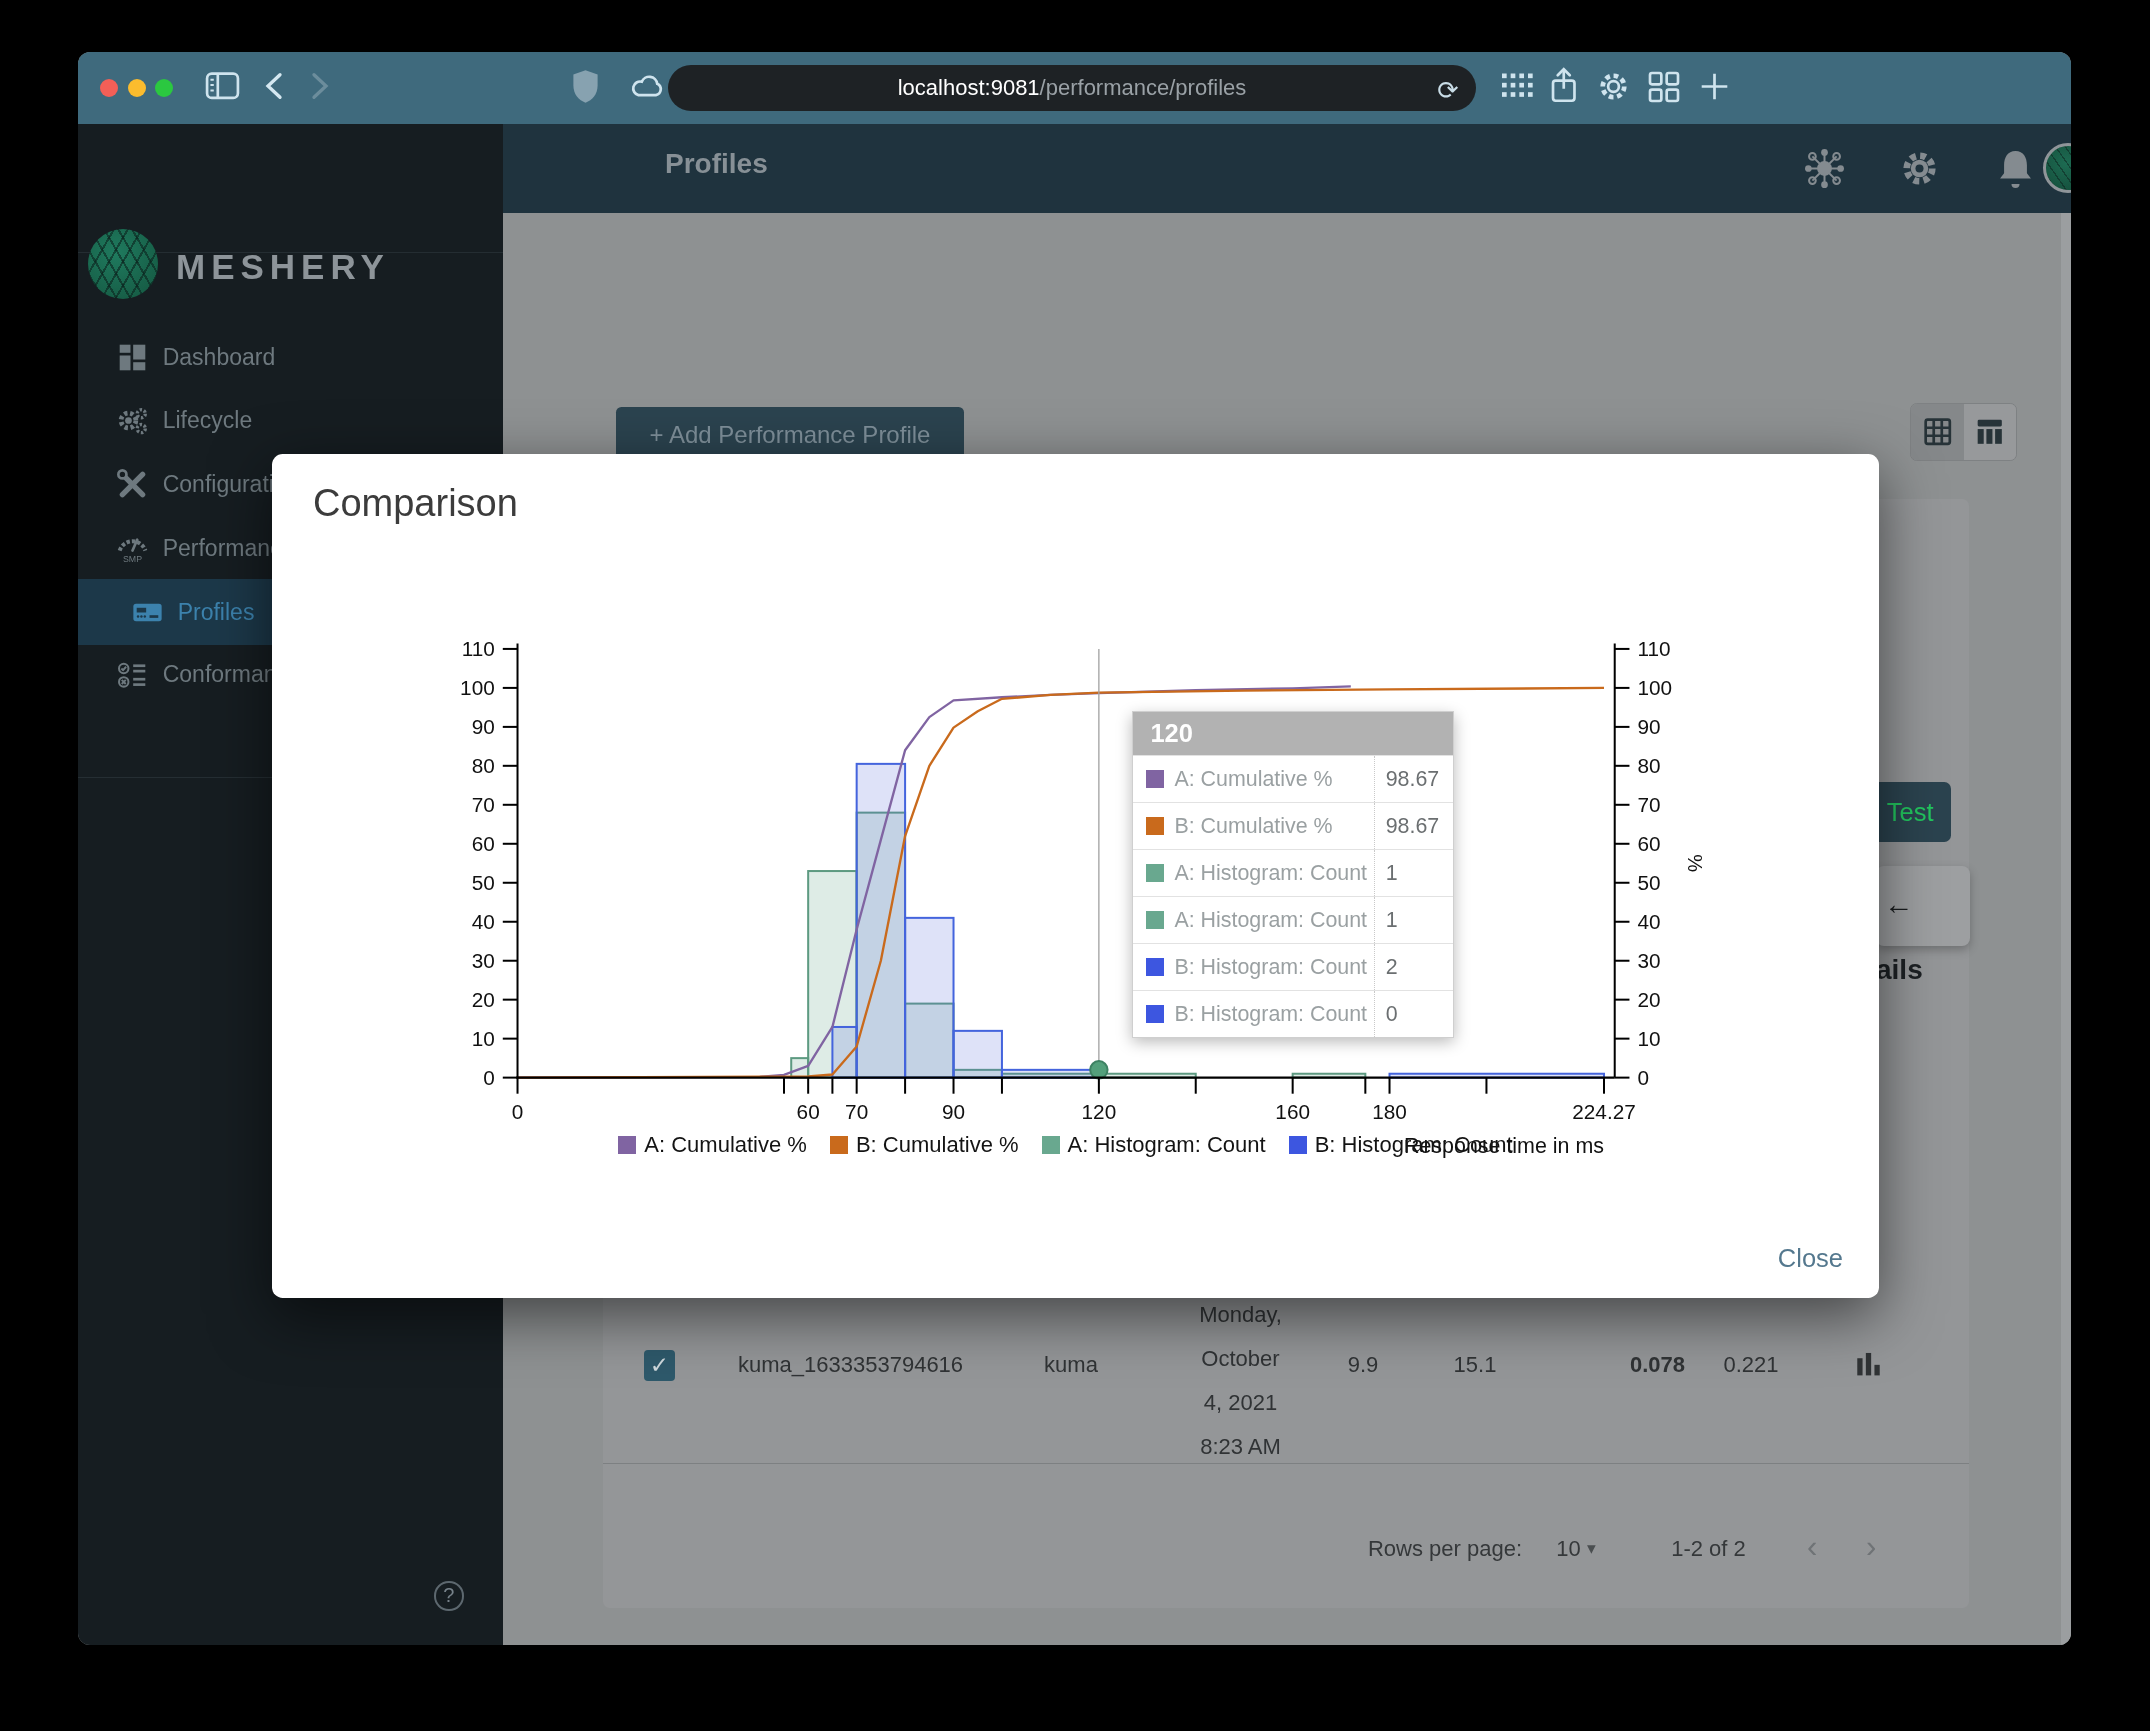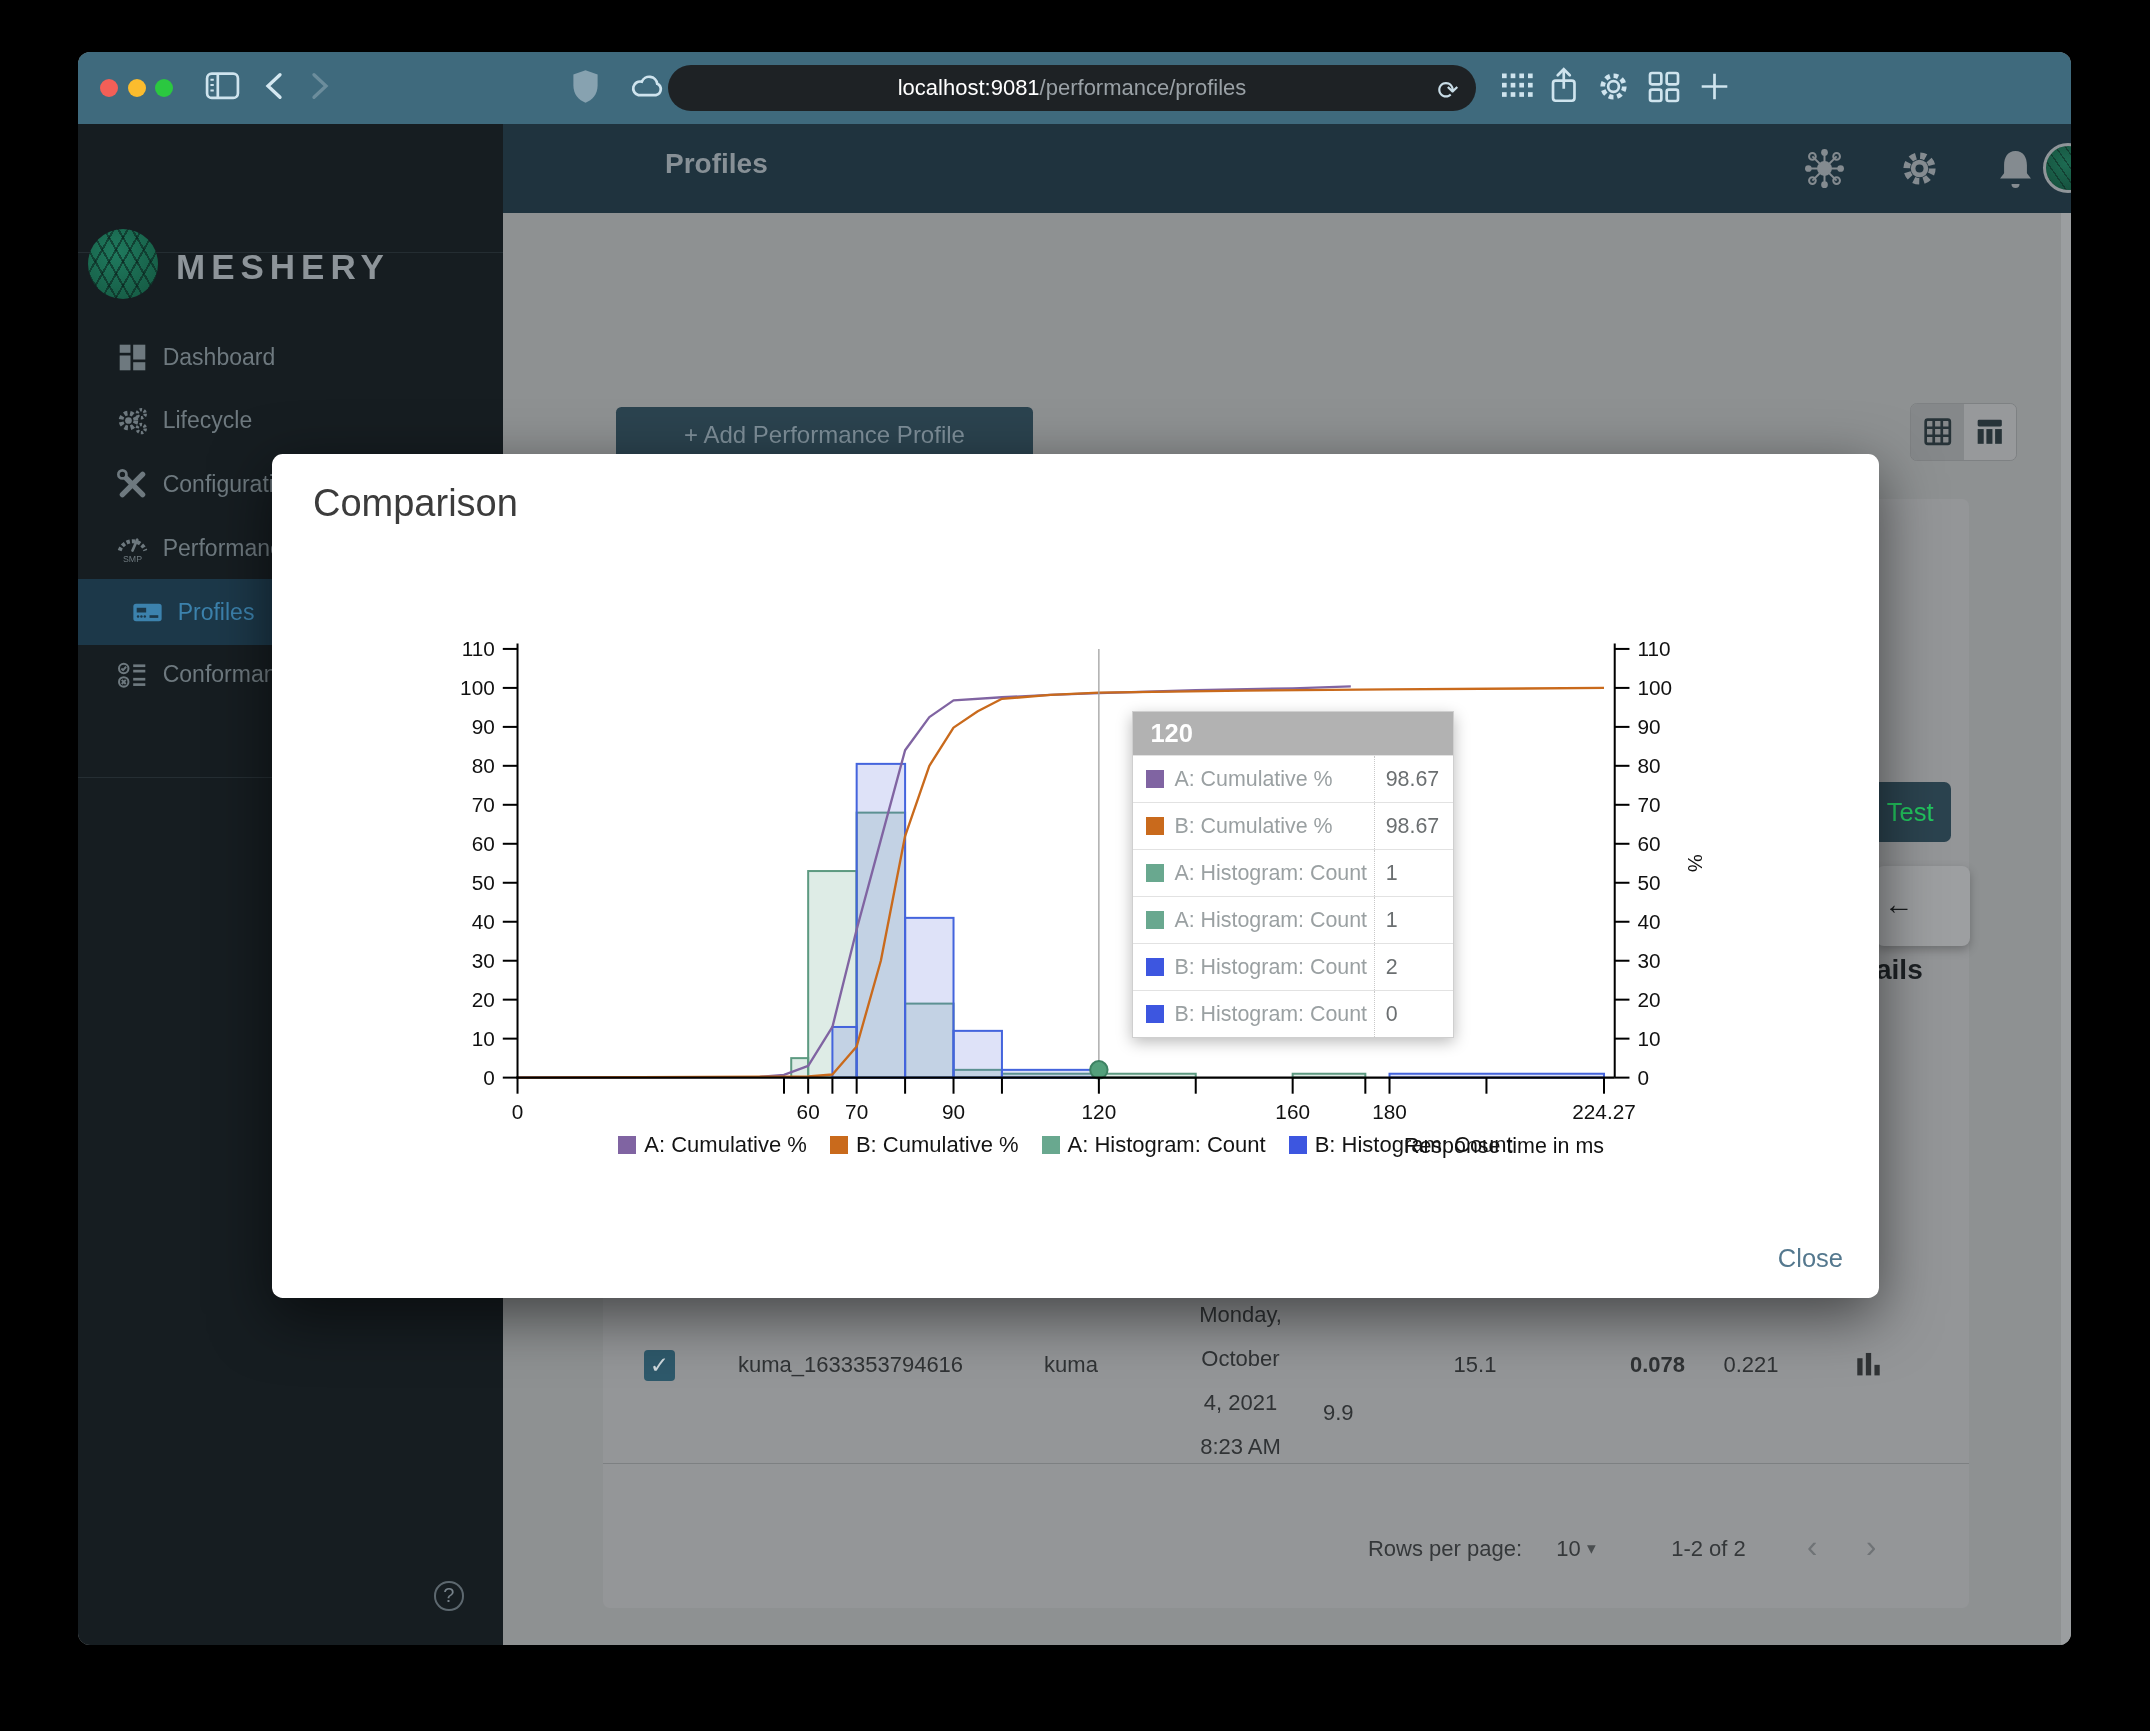--- a/index.html
+++ b/index.html
@@ -36,41 +36,41 @@
   #appheader{left:425px;top:72px;width:1568px;height:89px;background:#1f333e;}
   #pagetitle{left:162px;top:24px;font-size:28px;font-weight:bold;color:#87909​6;color:#879096;}
   .hic{top:23px;width:43px;height:43px;}
   #avatar{width:50px;height:50px;border-radius:50%;border:3.3px solid #8f9599;top:19px;
           background:repeating-linear-gradient(55deg,rgba(12,32,28,.5) 0 1.3px,transparent 1.3px 8px),
                      radial-gradient(circle at 45% 40%,#1d6b52,#144a38);}
 
   #main{left:425px;top:161px;width:1568px;height:1432px;background:#8e9192;}
   #scrollstrip{left:1983px;top:161px;width:10px;height:1432px;background:#9b9ea0;}
 
-  #addbtn{left:538px;top:355px;width:417px;height:55px;border-radius:5.4px;background:#2b434f;color:#7e8f99;
+  #addbtn{left:538px;top:355px;width:348px;height:55px;border-radius:5.4px;background:#2b434f;color:#7e8f99;
           font-size:24px;display:flex;align-items:center;justify-content:center;}
   #viewtoggle{left:1832px;top:351px;width:107px;height:58px;border:1.3px solid #7e8183;border-radius:6.7px;display:flex;overflow:hidden;}
   .vbtn{width:50%;display:flex;align-items:center;justify-content:center;font-size:29.5px;color:#273338;}
   .vbtn.sel{background:#85888a;}
   .vbtn.unsel{background:#97999b;}
 
   #card{left:525px;top:447px;width:1366px;height:1109px;border-radius:6.7px;background:#949698;}
   #testbtn{left:1771px;top:730px;width:102px;height:60px;border-radius:6.7px;background:#2b434f;color:#22c55e;
            font-size:25.5px;display:flex;align-items:center;justify-content:flex-end;padding-right:17.4px;}
   #miniPanel{left:1798px;top:814px;width:94px;height:80px;border-radius:8px;background:#9d9fa1;box-shadow:0 4px 9.4px rgba(0,0,0,.25);}
   #backarrow{left:1806px;top:835px;font-size:29.5px;color:#191c1e;}
   #detailsFrag{left:1798px;top:902px;font-size:28px;font-weight:bold;color:#1d2124;}
 
   .cell{color:#303335;font-size:22px;}
   #chk{left:566px;top:1298px;width:31px;height:31px;border-radius:4px;background:#2e596b;color:#cfd9dd;
        font-size:23px;display:flex;align-items:center;justify-content:center;}
   #c-name{left:660px;top:1300px;width:281px;}
   #c-mesh{left:938px;top:1300px;width:110px;text-align:center;}
   #c-date{left:1089px;top:1241px;width:147px;text-align:center;line-height:44px;}
-  #c-qps{left:1245px;top:1300px;width:80px;text-align:left;margin-top:48px;}
+  #c-qps{left:1245px;top:1300px;width:80px;text-align:center;}
   #c-dur{left:1357px;top:1300px;width:80px;text-align:center;}
   #c-p50{left:1552px;top:1300px;width:94px;text-align:left;font-weight:bold;}
   #c-p99{left:1626px;top:1300px;width:94px;text-align:center;}
   #c-chart{left:1774px;top:1297px;width:33px;height:33px;}
   #rowdiv{left:525px;top:1411px;width:1366px;height:1.3px;background:#7d8082;}
 
   .pag{color:#35383a;font-size:22px;top:1482px;height:29.5px;line-height:29.5px;}
   #pg-label{left:1206px;width:238px;text-align:right;}
   #pg-val{left:1467px;width:47px;text-align:center;}
   #pg-caret{left:1509px;color:#4a4e50;font-size:17.4px;}

